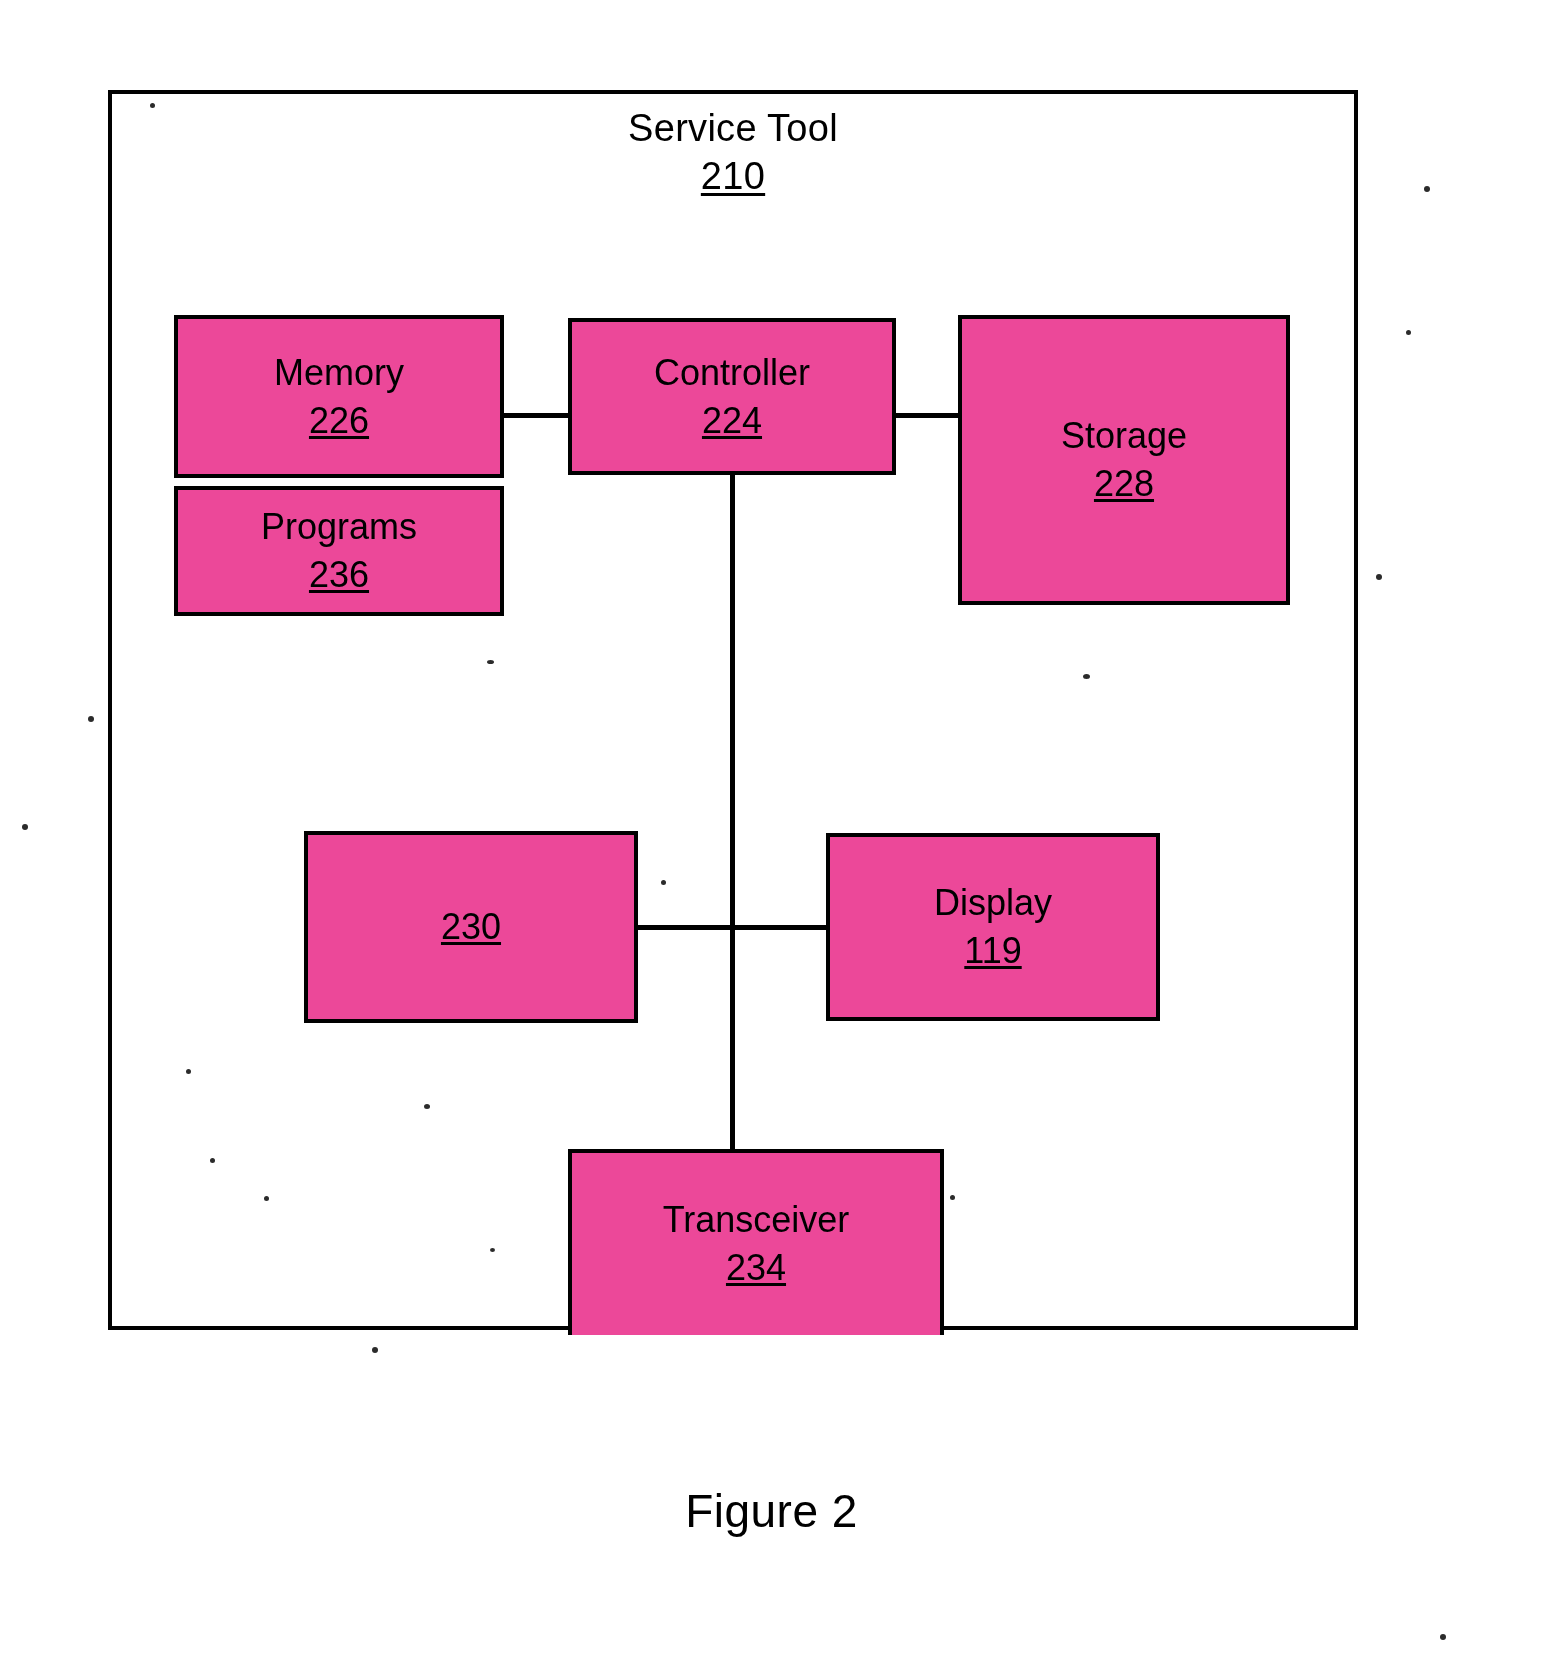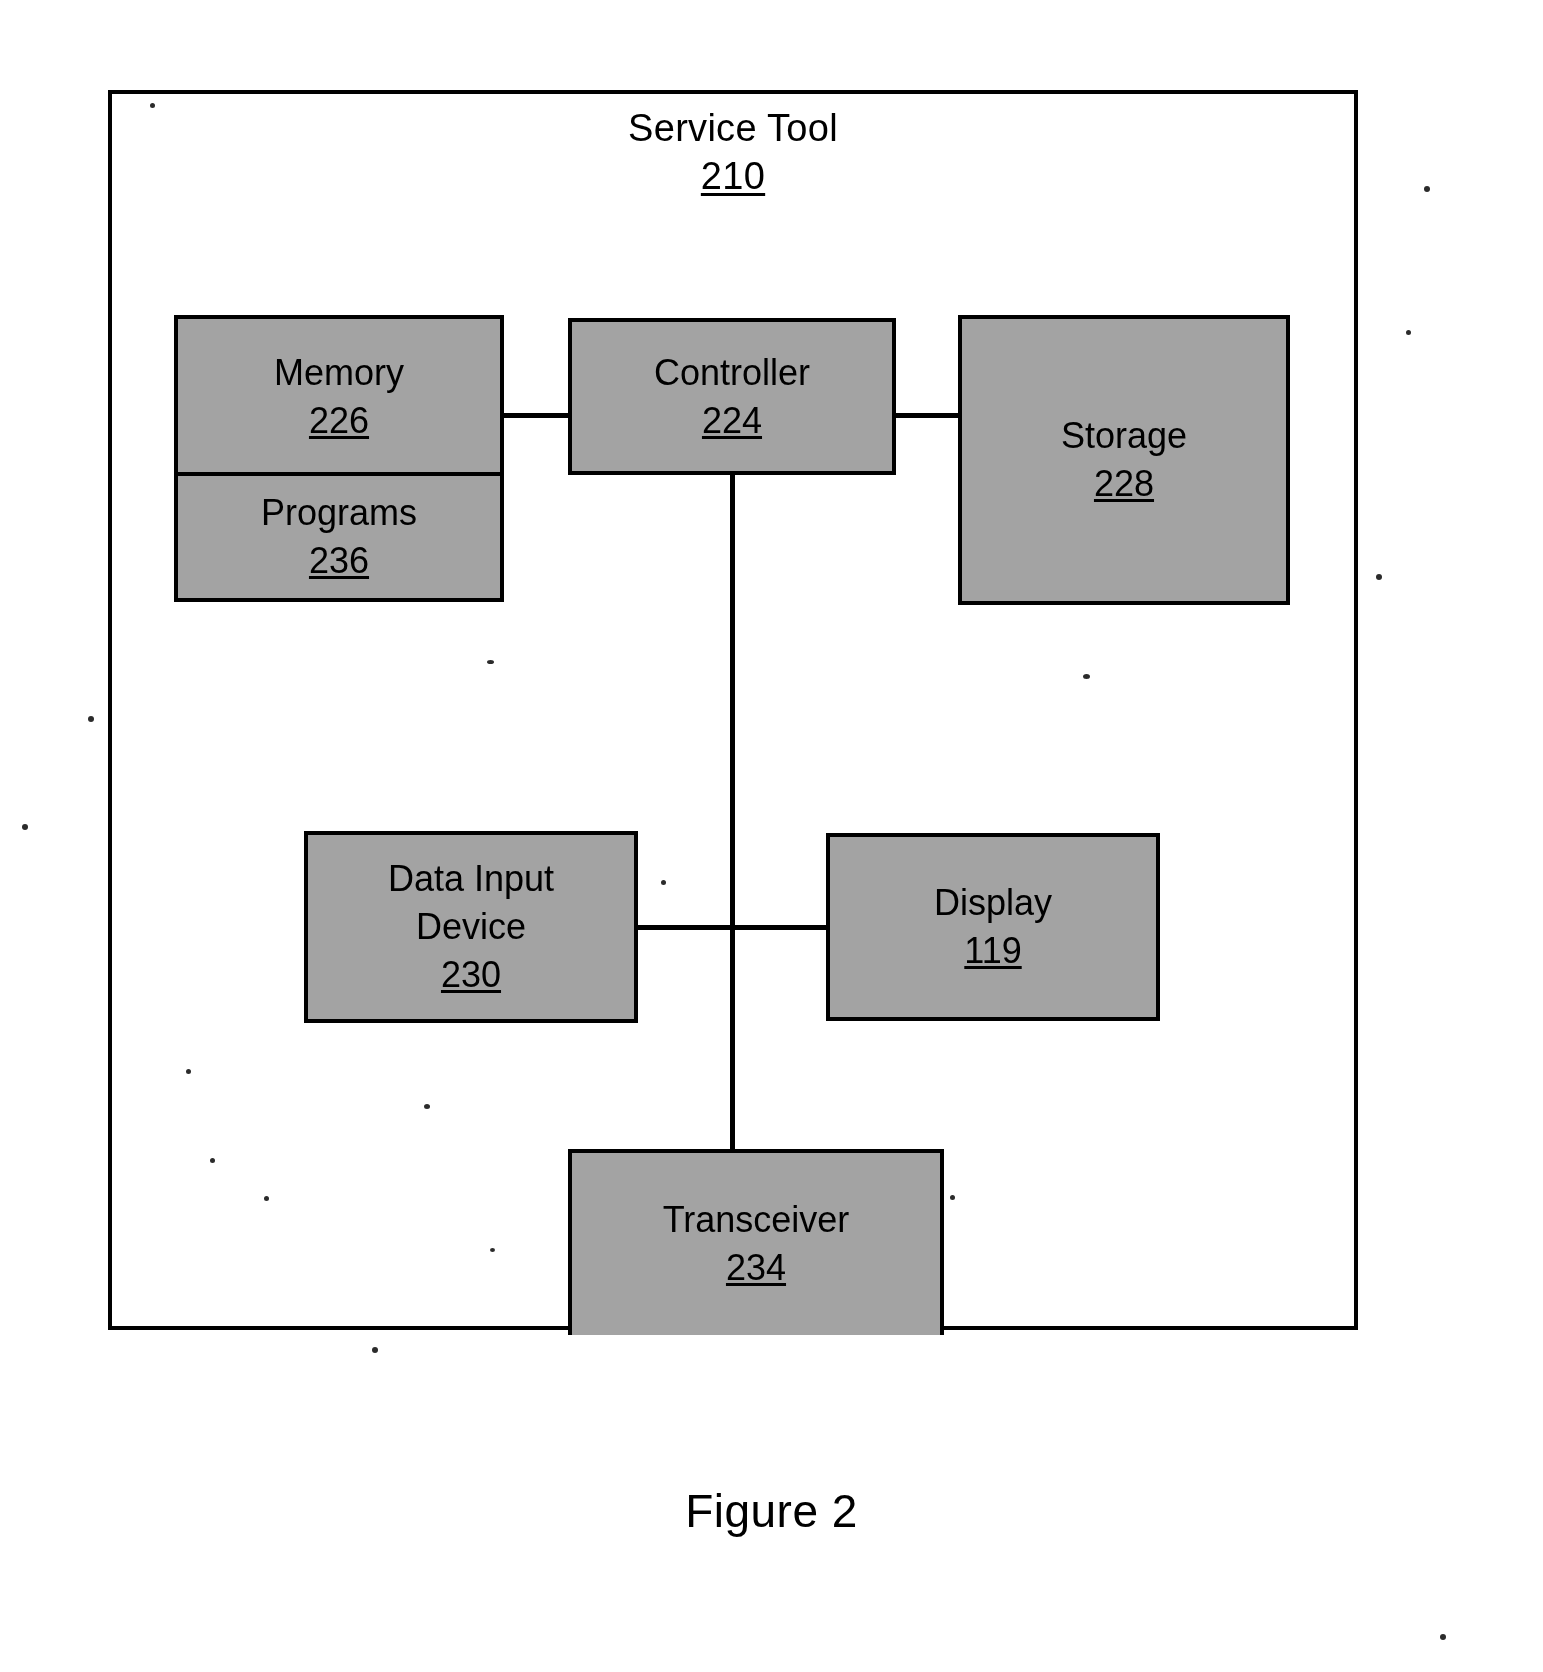--- a/index.html
+++ b/index.html
@@ -50,21 +50,21 @@
     display: block;
     text-decoration: underline;
     text-underline-offset: 4px;
   }
 
   
   .block {
     position: absolute;
     border: 4px solid #000;
     box-sizing: border-box;
-    background: #a3a3a3;
+    background: #ec4899;
     display: flex;
     flex-direction: column;
     align-items: center;
     justify-content: center;
     text-align: center;
     font-size: 36px;
     line-height: 48px;
     z-index: 3;
   }
   .block .ref {
@@ -77,21 +77,21 @@
   
   #block-memory {
     left: 174px;
     top: 315px;
     width: 330px;
     height: 163px;
   }
   
   #block-programs {
     left: 174px;
-    top: 472px;
+    top: 486px;
     width: 330px;
     height: 130px;
   }
 
   #block-controller {
     left: 568px;
     top: 318px;
     width: 328px;
     height: 157px;
     align-items: center;
@@ -214,22 +214,20 @@
     <span class="lbl">Controller</span>
     <span class="ref">224</span>
   </div>
 
   <div class="block" id="block-storage">
     <span class="lbl">Storage</span>
     <span class="ref">228</span>
   </div>
 
   <div class="block" id="block-datainput">
-    <span class="lbl">Data Input
-Device</span>
     <span class="ref">230</span>
   </div>
 
   <div class="block" id="block-display">
     <span class="lbl">Display</span>
     <span class="ref">119</span>
   </div>
 
   <div class="block" id="block-transceiver">
     <span class="lbl">Transceiver</span>

